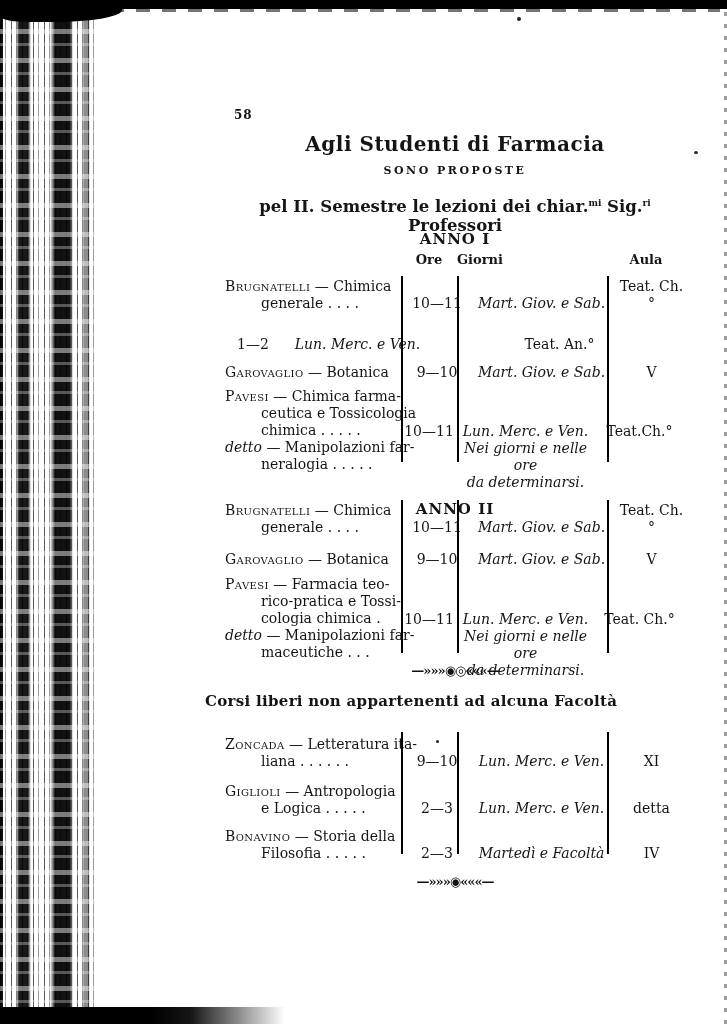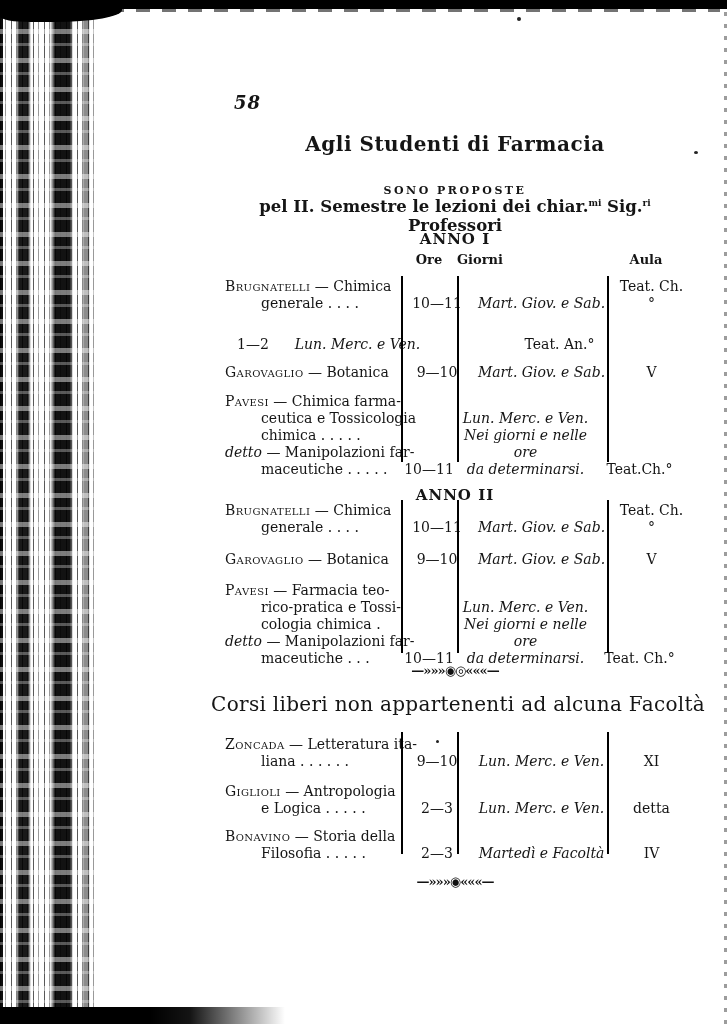--- a/index.html
+++ b/index.html
@@ -23,46 +23,46 @@
         rgba(0,0,0,.93) 55px 70px, transparent 73px 82px,
         rgba(0,0,0,.45) 84px 88px, transparent 90px);
   }
   .bottom-bar{position:absolute;bottom:0;left:0;height:17px;width:310px;
     background:linear-gradient(90deg,#000 0 150px, rgba(0,0,0,.92) 190px, rgba(0,0,0,0) 285px);}
   .right-edge{position:absolute;right:0;top:0;width:3px;height:1024px;opacity:.65;
     background:repeating-linear-gradient(180deg, rgba(0,0,0,.6) 0 4px, transparent 4px 12px);}
   .speck{position:absolute;background:#222;border-radius:50%;}
   
   .content{position:absolute;left:225px;top:0;width:460px;}
-  .pageno{position:absolute;left:234px;top:92px;font-size:18px;font-weight:700;letter-spacing:1px;font-style:italic;}
+  .pageno{position:absolute;left:234px;top:108px;font-size:12px;font-weight:700;letter-spacing:1px;}
   .title{position:absolute;top:132px;left:0;width:100%;text-align:center;
     font-size:20px;font-weight:700;letter-spacing:.5px;}
-  .sono{position:absolute;top:184px;left:0;width:100%;text-align:center;
+  .sono{position:absolute;top:164px;left:0;width:100%;text-align:center;
     font-size:11px;font-weight:700;letter-spacing:2.5px;}
   .subtitle{position:absolute;top:197px;left:-8px;width:476px;text-align:center;
     font-size:16.5px;font-weight:700;}
   .subtitle sup{font-size:9px;vertical-align:super;}
   .anno{position:absolute;left:0;width:100%;text-align:center;
     font-size:15px;font-weight:700;letter-spacing:1px;}
-  .corsi-head{position:absolute;top:692px;left:-20px;width:500px;text-align:right;
-    font-size:20px;font-weight:400;letter-spacing:.3px;}
+  .corsi-head{position:absolute;top:692px;left:-20px;width:500px;text-align:left;
+    font-size:15px;font-weight:700;letter-spacing:.3px;}
   .ornament{position:absolute;left:0;width:100%;text-align:center;
     font-size:13px;font-weight:700;letter-spacing:-1px;color:#111;}
   
   .ctable{position:absolute;left:0;width:460px;}
   .vr{position:absolute;width:2px;background:#000;top:0;bottom:0;}
   .vr.r1{left:176px;} .vr.r2{left:232px;} .vr.r3{left:382px;}
   .theadrow{display:flex;height:22px;font-weight:700;font-size:13px;}
   .theadrow .h-name{width:176px;}
   .theadrow .h-ore{width:56px;text-align:center;}
   .theadrow .h-giorni{width:150px;text-align:left;}
   .theadrow .h-aula{flex:1;text-align:center;}
   .row{display:flex;font-size:14px;line-height:17px;}
   .row.simple{align-items:flex-end;padding-bottom:3px;gap:8px;}
-  .row.complex{align-items:flex-end;}
+  .row.complex{align-items:flex-start;}
   .cname{width:176px;}
   .core{width:56px;text-align:center;}
   .cgiorni{width:137px;text-align:center;font-style:italic;}
   .caula{flex:1;text-align:center;}
   .nm{white-space:nowrap;}
   .nm.ind{padding-left:36px;}
   .prof{font-variant:small-caps;letter-spacing:.4px;}
   .it{font-style:italic;}
   .padtop{padding-top:35px;}
 </style>
@@ -124,33 +124,33 @@
       <div class="cgiorni">Mart. Giov. e Sab.</div>
       <div class="caula">V</div>
     </div>
 
     <div class="row complex" style="height:90px;padding-top:4px;">
       <div class="cname">
         <div class="nm"><span class="prof">Pavesi</span><span> — Chimica farma-</span></div>
         <div class="nm ind">ceutica e Tossicologia</div>
         <div class="nm ind">chimica . . . . .</div>
         <div class="nm"><span class="it">detto</span><span> — Manipolazioni far-</span></div>
-        <div class="nm ind">maceutiche . . . . .</div>
+        <div class="nm ind">neralogia . . . . .</div>
       </div>
       <div class="core padtop">10—11</div>
       <div class="cgiorni padtop">
         <div>Lun. Merc. e Ven.</div>
         <div>Nei giorni e nelle ore</div>
         <div>da determinarsi.</div>
       </div>
       <div class="caula padtop">Teat.Ch.°</div>
     </div>
   </div>
 
-  <div class="anno" style="top:486px;">ANNO II</div>
+  <div class="anno" style="top:500px;">ANNO II</div>
 
   <div class="ctable" style="top:498px;height:158px;">
     <div class="vr r1" style="top:2px;bottom:3px;"></div>
     <div class="vr r2" style="top:2px;bottom:3px;"></div>
     <div class="vr r3" style="top:2px;bottom:3px;"></div>
 
     <div class="row simple" style="height:38px;">
       <div class="cname">
         <div class="nm"><span class="prof">Brugnatelli</span><span> — Chimica</span></div>
         <div class="nm ind">generale . . . .</div>

